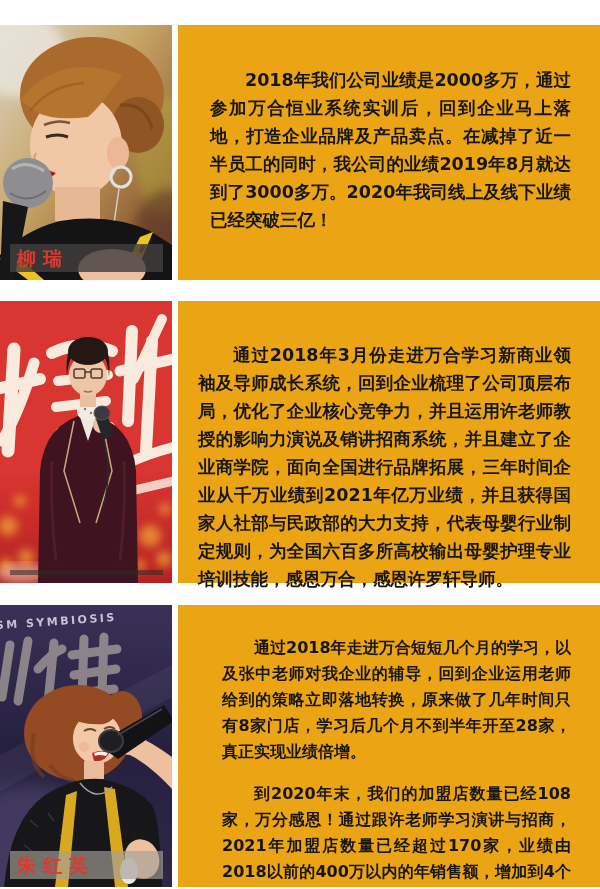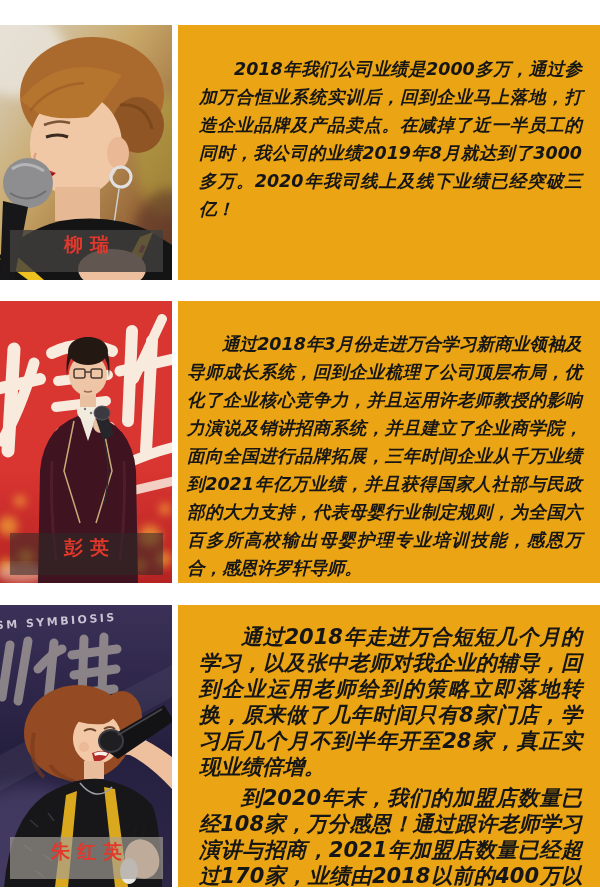--- a/index.html
+++ b/index.html
@@ -7,26 +7,26 @@
         font-family:"DejaVu Sans","Liberation Sans",sans-serif;}
   .section{position:absolute;left:0;width:600px;display:flex;}
   #section-1{top:25px;height:255px;}
   #section-2{top:301px;height:282px;}
   #section-3{top:605px;height:282px;}
   .photo{position:relative;flex:0 0 172px;height:100%;overflow:hidden;background:#222;}
   .photo svg{display:block;width:100%;height:100%;}
   .spacer{flex:0 0 6px;background:#ffffff;}
   .panel{flex:1 1 auto;background:#EBA413;box-sizing:border-box;color:#161616;
          font-weight:bold;text-align:justify;}
-  .panel p{margin:5px;text-indent:2em;font-style:italic;}
+  .panel p{margin:16px;text-indent:2em;}
   #panel-1{padding:25px 13px 0 16px;font-size:17.5px;line-height:28px;}
   #panel-2{padding:24px 13px 0 4px;font-size:17.5px;line-height:28px;}
-  #panel-3{padding:14px 13px 0 16px;font-size:21px;line-height:26px;}
-  .label-box{position:absolute;left:10px;right:9px;bottom:8px;text-align:center;
-             padding:3px 0 16px;}
+  #panel-3{padding:14px 13px 0 28px;font-size:16px;line-height:26px;}
+  .label-box{position:absolute;left:10px;right:9px;bottom:8px;text-align:left;
+             padding:3px 0 2px;}
   .lb-dark{background:rgba(66,64,62,0.82);}
   .lb-mid{background:rgba(45,42,40,0.55);}
   .lb-light{background:rgba(166,159,151,0.66);margin-top:28px;}
   .person-name{font-size:19px;font-weight:bold;color:#E2382C;letter-spacing:7px;
                text-indent:7px;line-height:23px;}
   .person-title{font-size:12.5px;font-weight:bold;color:#ffffff;letter-spacing:0.5px;
                 line-height:16px;text-shadow:0 0 2px rgba(0,0,0,0.9),0 1px 2px rgba(0,0,0,0.7);}
 </style>
 </head>
 <body>
@@ -148,21 +148,20 @@
           <rect x="91" y="68" width="11" height="9" rx="2"></rect>
           <line x1="85" y1="71" x2="91" y2="71"></line>
         </g>
         <path d="M84,90 Q88,92 92,90" stroke="#a06a52" stroke-width="1.5" fill="none"></path>
         <circle cx="101" cy="124" r="8" fill="#e9c0a0"></circle>
         <polygon points="96,118 107,113 114,134 103,139" fill="#26262a"></polygon>
         <ellipse cx="102" cy="112" rx="8" ry="7" fill="#3a3a40" stroke="#55555c" stroke-width="1"></ellipse>
         <path d="M104,139 Q112,172 104,202" stroke="#2a2a2e" stroke-width="1.5" fill="none"></path>
       </svg>
       <div class="label-box lb-mid">
-        <div class="person-name">彭英</div>
       </div>
     </div>
     <div class="spacer"></div>
     <div class="panel" id="panel-2">
       <p>通过2018年3月份走进万合学习新商业领袖及导师成长系统，回到企业梳理了公司顶层布局，优化了企业核心竞争力，并且运用许老师教授的影响力演说及销讲招商系统，并且建立了企业商学院，面向全国进行品牌拓展，三年时间企业从千万业绩到2021年亿万业绩，并且获得国家人社部与民政部的大力支持，代表母婴行业制定规则，为全国六百多所高校输出母婴护理专业培训技能，感恩万合，感恩许罗轩导师。</p>
     </div>
   </div>
 
   <div class="section" id="section-3">
     <div class="photo">

